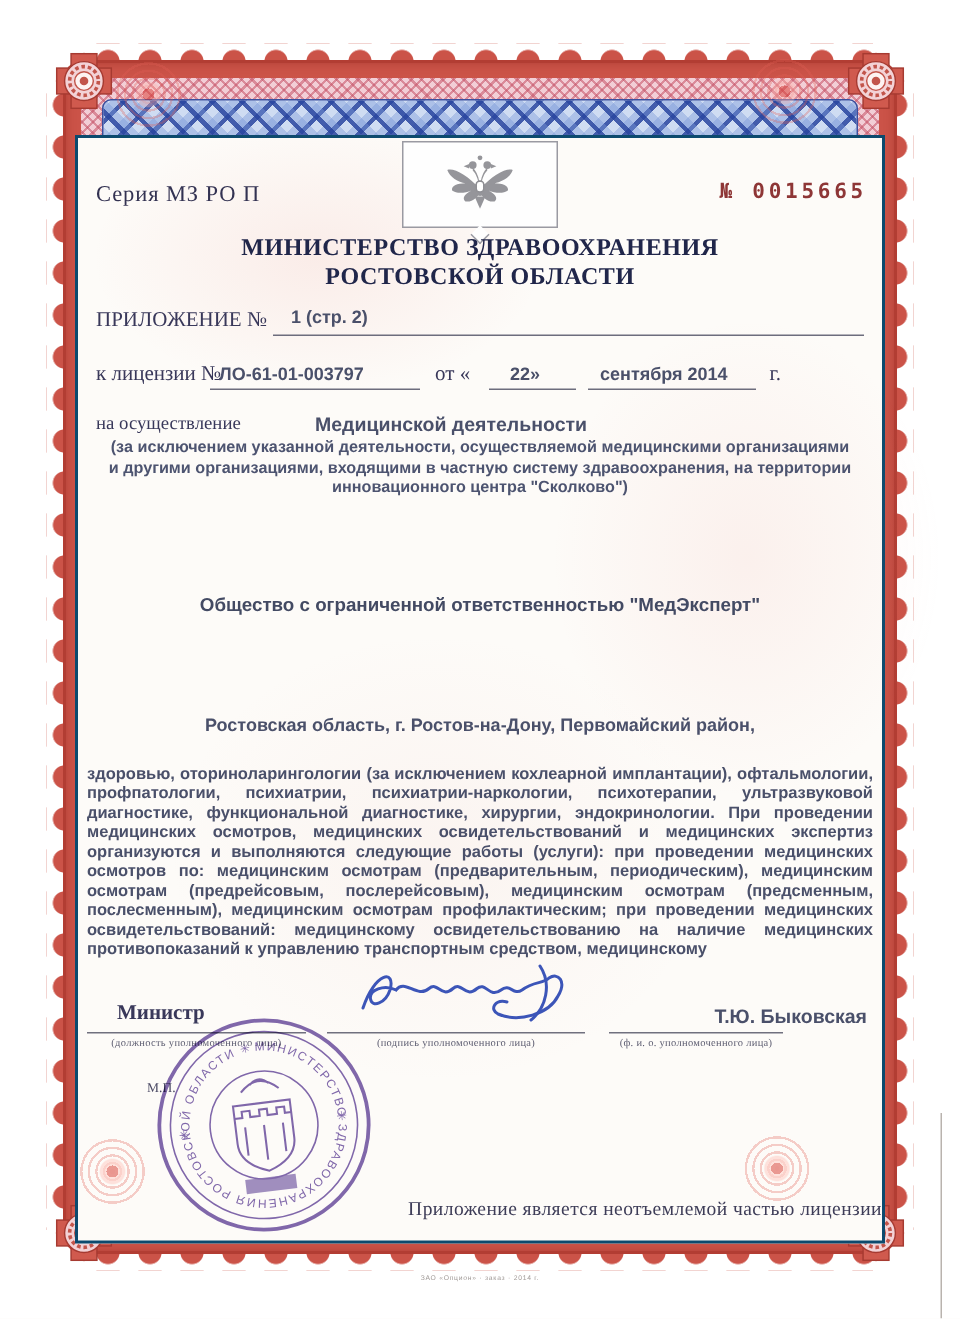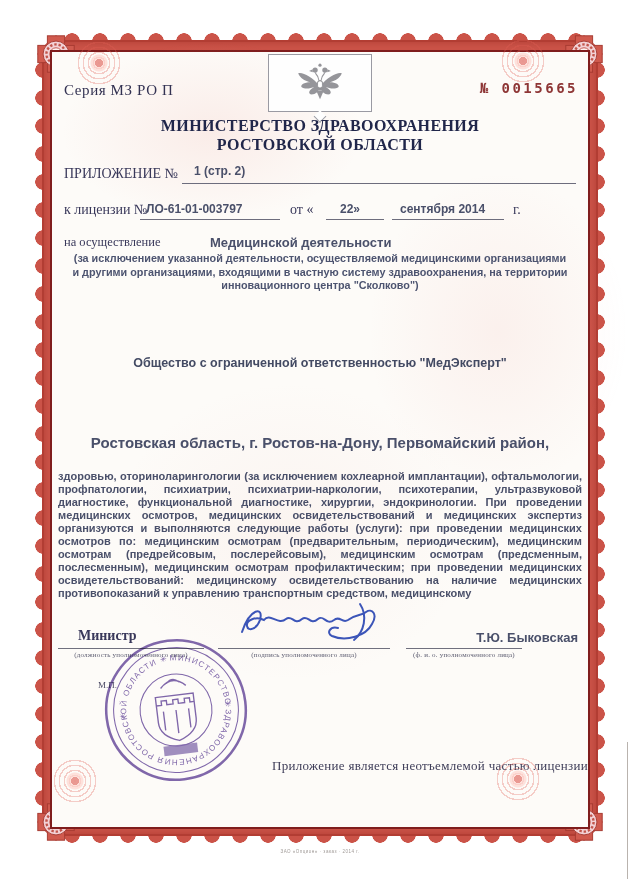--- a/index.html
+++ b/index.html
@@ -31,21 +31,21 @@
       repeating-linear-gradient(-45deg, rgba(198,84,104,.55) 0 1.5px, rgba(0,0,0,0) 1.5px 5px); }
   .band-blue { position:absolute; inset:36px; border-radius:6px; border:1px solid #3a4f9e;
     background-color:#cfdcf2;
     background-image:
       repeating-linear-gradient(45deg, rgba(42,70,160,.85) 0 3px, rgba(122,152,216,.40) 3px 8px, rgba(0,0,0,0) 8px 14px),
       repeating-linear-gradient(-45deg, rgba(42,70,160,.85) 0 3px, rgba(122,152,216,.40) 3px 8px, rgba(0,0,0,0) 8px 14px); }
   .medal { position:absolute; width:46px; height:46px; z-index:4; }
   .medal.tl { left:1px; top:1px; } .medal.tr { right:1px; top:1px; }
   .medal.bl { left:1px; bottom:1px; } .medal.br { right:1px; bottom:1px; }
   
-  .content { position:absolute; inset:50px; background:#fdfbf8; border:2px solid #7f1d1d; z-index:2; }
+  .content { position:absolute; inset:50px; background:#fdfbf8; border:2px solid #0c4a6e; z-index:2;margin-top:40px; }
   .wash { position:absolute; border-radius:50%; pointer-events:none; }
   .w1 { left:10px; top:-10px; width:300px; height:180px;
         background:radial-gradient(closest-side, rgba(233,146,136,.14), rgba(233,146,136,0)); }
   .w2 { right:-40px; top:120px; width:260px; height:320px;
         background:radial-gradient(closest-side, rgba(233,146,136,.10), rgba(233,146,136,0)); }
   .w3 { left:60px; top:330px; width:360px; height:300px;
         background:radial-gradient(closest-side, rgba(226,160,150,.08), rgba(226,160,150,0)); }
   .rosette { position:absolute; width:46px; height:46px; border-radius:50%; z-index:3; opacity:.55;
     background:
       radial-gradient(circle, rgba(216,62,52,.95) 0 4px, rgba(255,178,168,.65) 4px 8px, rgba(0,0,0,0) 9px),
@@ -63,21 +63,21 @@
     font-size:14px; letter-spacing:2.5px; color:#8e3636; }
   .h1 { left:0; right:0; top:64px; text-align:center; font-weight:bold; font-size:16px;
     line-height:19px; color:#20264a; letter-spacing:.4px; }
   .lbl { font-size:14px; color:#39385a; }
   .uline { border-bottom:1.2px solid #6d6d7d; height:1px; }
   .val { font-size:12px; }
   .note { left:18px; right:18px; top:200px; text-align:center; font-size:10.8px; line-height:13.5px; color:#4d5470; }
   .issued { left:12px; right:8px; top:258px; font-size:10.5px; line-height:12.5px; color:#3c3b56; text-align:justify; }
   .org { left:0; right:0; top:304px; text-align:center; font-size:12.5px; color:#434a63; }
   .addr-lbl { left:12px; right:24px; top:350px; font-size:13px; line-height:16px; color:#39385a; }
-  .addr-val { left:0; right:0; top:384px; font-size:15px; line-height:14px; }
+  .addr-val { left:0; right:0; top:384px; font-size:12px; line-height:14px; }
   .bodytxt { left:6px; right:6px; top:418px; font-size:11px; line-height:13px; text-align:justify; }
   .minister { left:26px; top:576px; font-size:14px; font-weight:bold; color:#39385a; }
   .name { right:10px; top:578px; font-size:13px; }
   .sigline { top:596px; border-bottom:1px solid #70707e; height:1px; }
   .cap { top:599px; font-size:7px; color:#5c5c70; text-align:center; letter-spacing:.2px; }
   .mp { left:46px; top:628px; font-size:9px; color:#4a4964; }
   .sig-svg { left:180px; top:546px; width:180px; height:50px; z-index:5; }
   .stamp { left:50px; top:584px; width:148px; height:148px; transform:rotate(-7deg);
     opacity:.85; mix-blend-mode:multiply; z-index:4; }
   .footer { left:0; right:0; top:706px; text-align:right; font-size:13px; color:#3e3d58; letter-spacing:.3px; }

